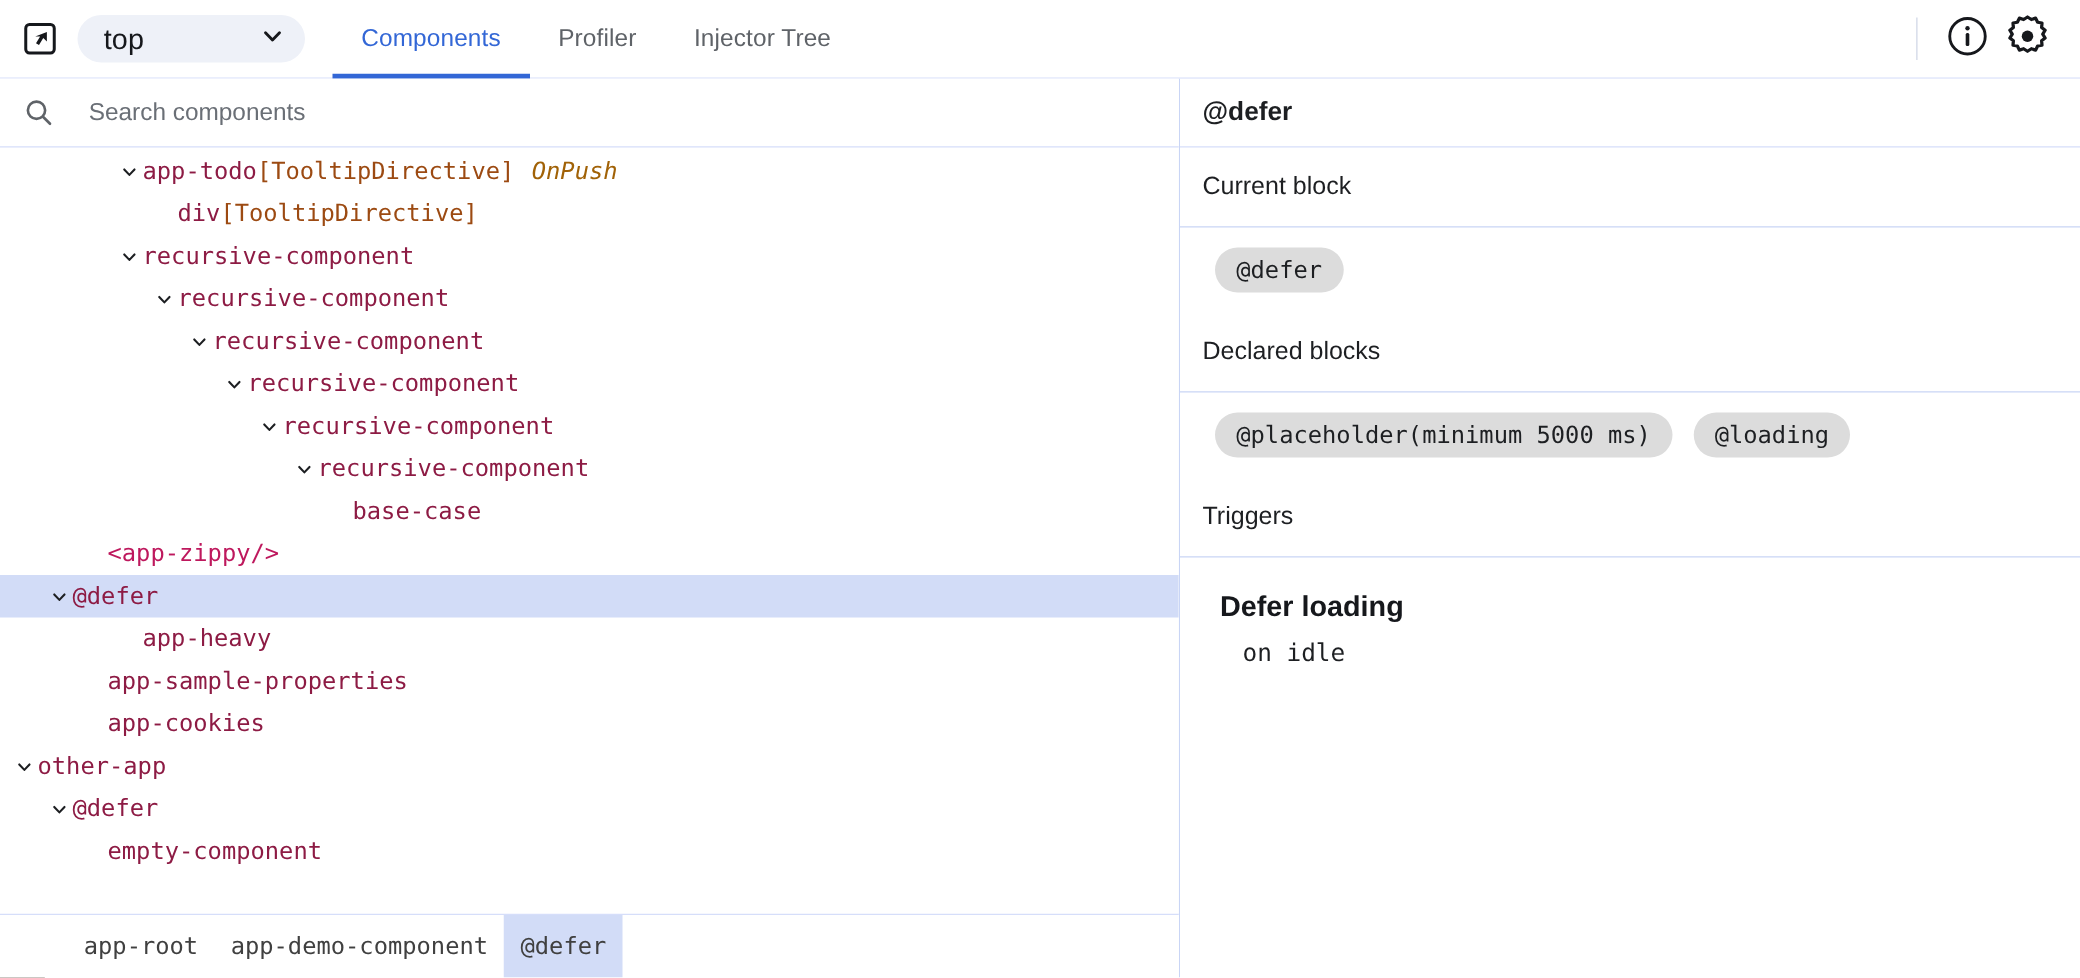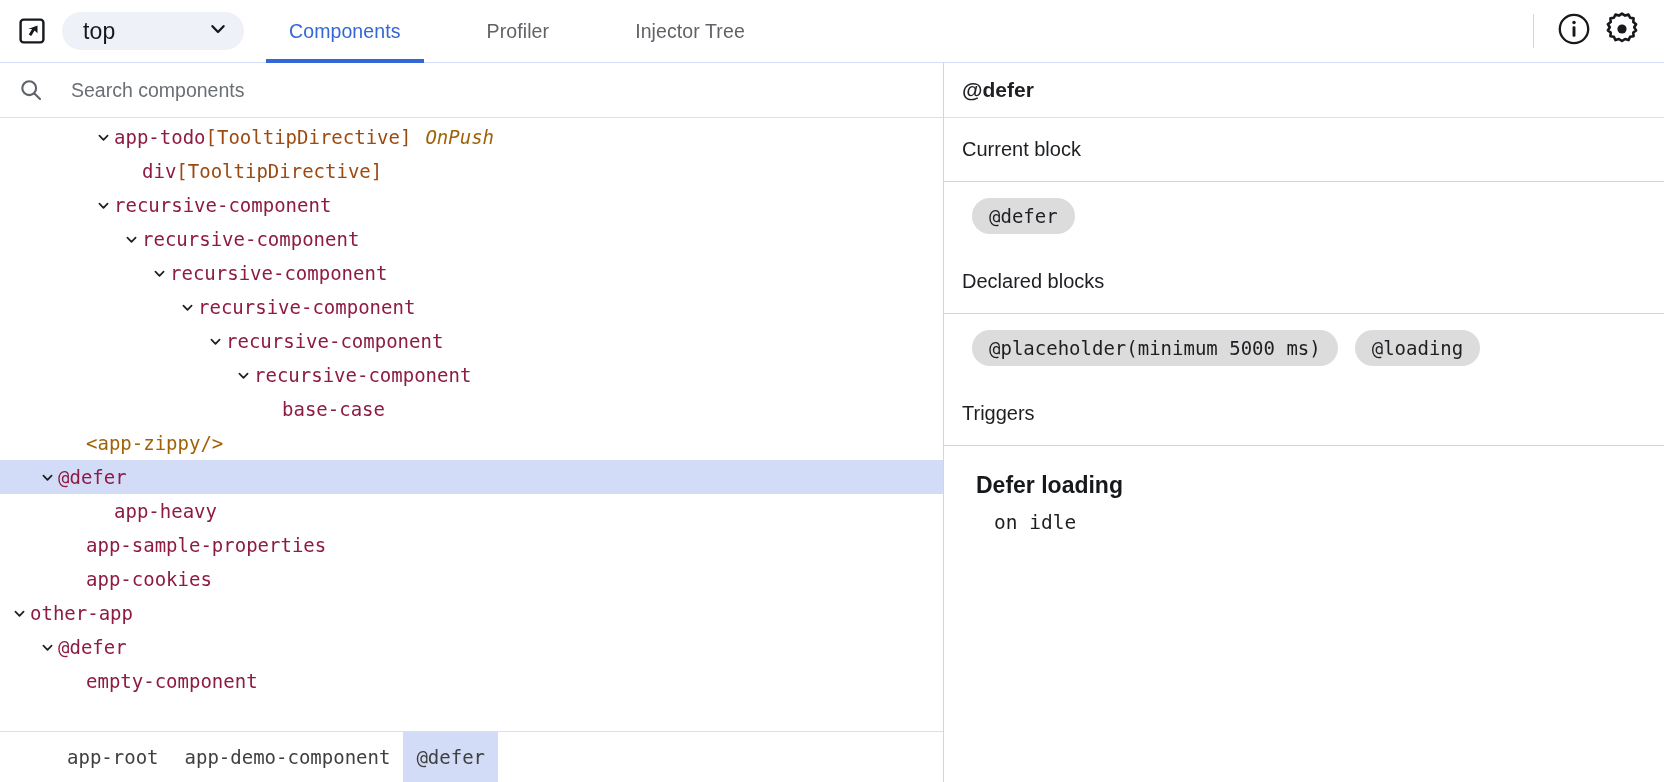--- a/index.html
+++ b/index.html
@@ -64,21 +64,20 @@
     color: #16181c;
     letter-spacing: .1px;
   }
   .frame-dropdown .chevron { display: block; }
 
   .tabs {
     display: flex;
     align-items: stretch;
     height: 63px;
     margin-left: 22px;
-    gap: 40px;
   }
   .tab {
     position: relative;
     display: flex;
     align-items: center;
     padding: 0 23px;
     font-size: 19.5px;
     color: #5f6368;
     cursor: pointer;
     letter-spacing: .1px;
@@ -187,21 +186,21 @@
     min-width: 18px;
     display: flex;
     align-items: center;
     justify-content: center;
     margin-right: 2px;
     flex: 0 0 auto;
   }
 
   .node-name   { color: #8d1b44; }
   .node-dir    { color: #9c4a12; }
-  .node-elem   { color: #a16207; }
+  .node-elem   { color: #be185d; }
   .node-onpush {
     color: #a16207;
     font-style: italic;
     margin-left: 14px;
     font-family: "DejaVu Sans Mono", monospace;
   }
 
   
   .breadcrumb {
     height: 51px;

